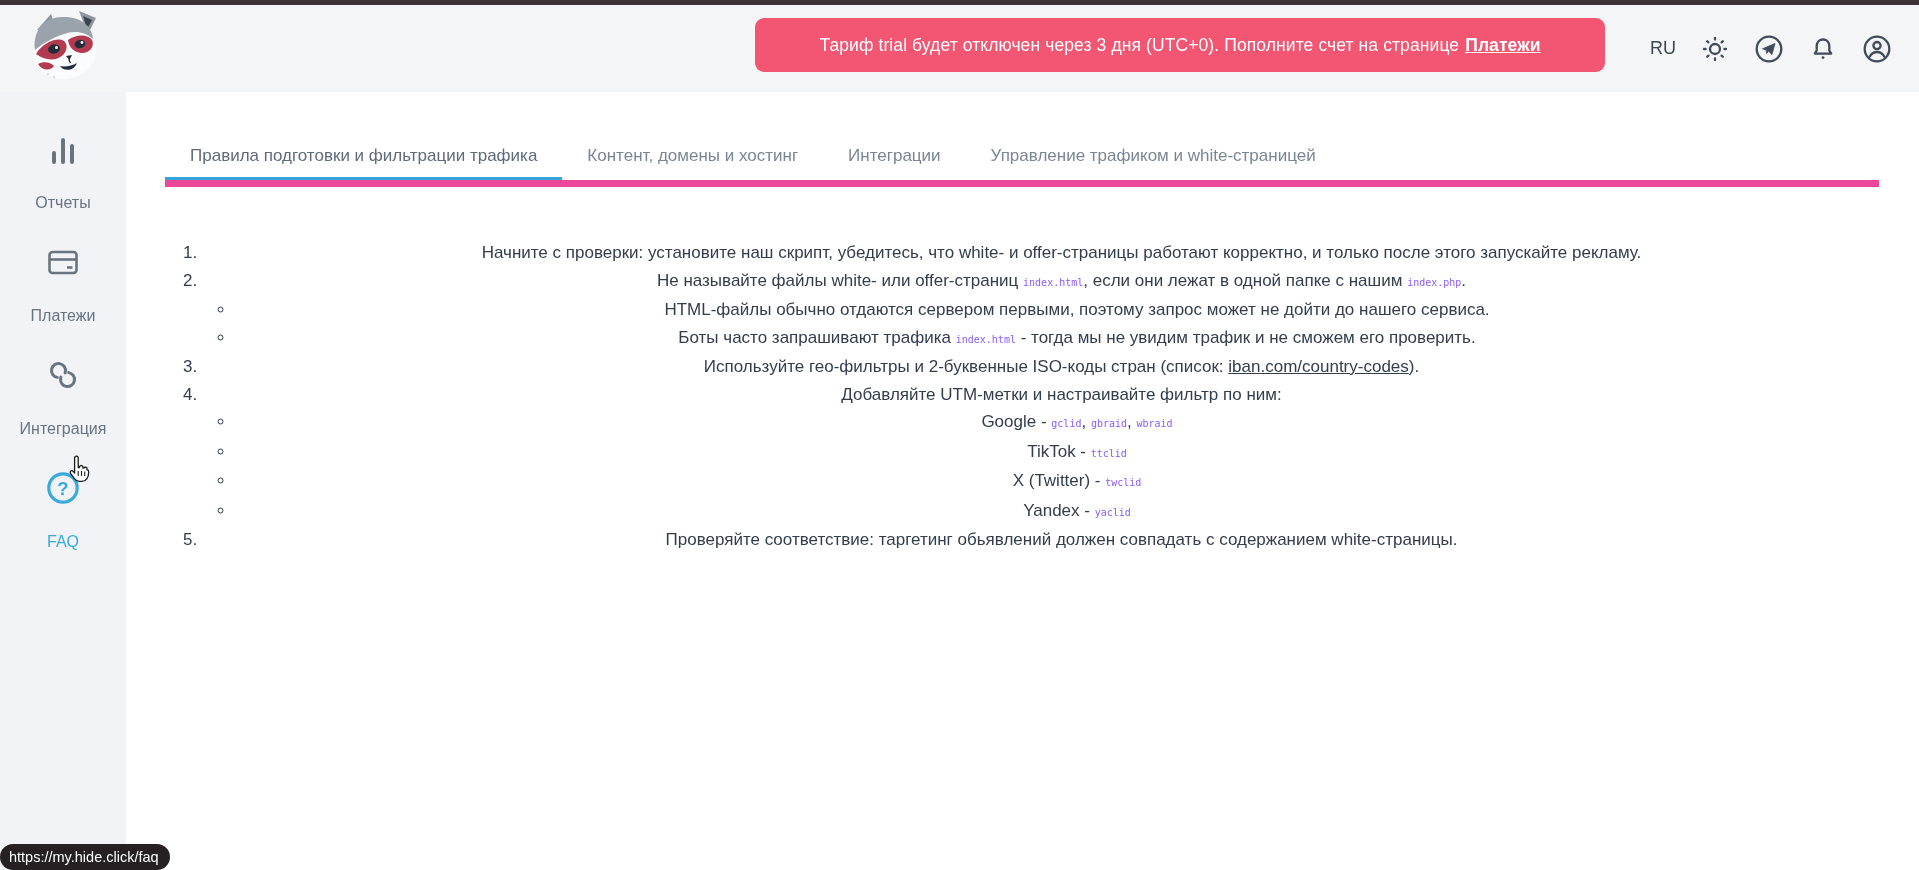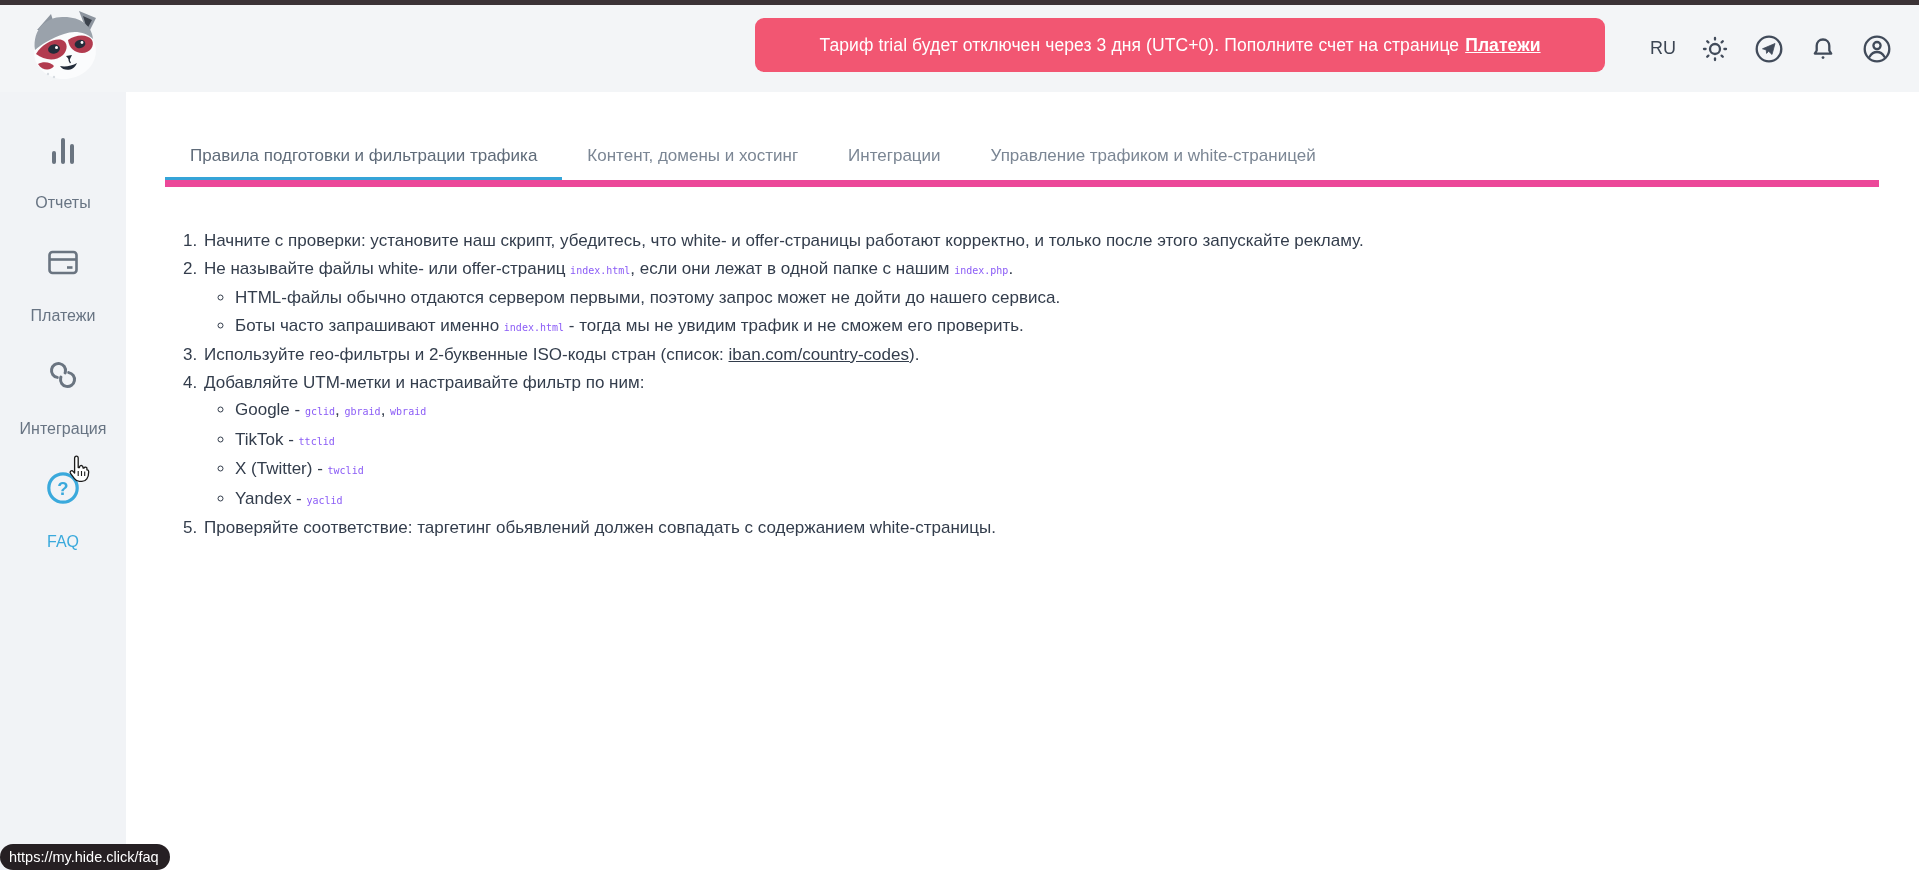--- a/index.html
+++ b/index.html
@@ -49,21 +49,21 @@
     margin: 42px 40px 0 39px; width: 1714px;
     display: flex; flex-wrap: wrap; border-bottom: 7px solid #ec4899;
   }
   .tab {
     height: 46px; padding: 0 25px; display: flex; align-items: center;
     font-size: 17px; color: #7b8694; cursor: pointer; border-bottom: 3px solid transparent;
     white-space: nowrap;
   }
   .tab.active { color: #5f6b79; border-bottom-color: #35a4d8; }
 
-  .faq-list { margin: 40px 0 0 52px; padding-left: 24px; font-size: 17px; line-height: 27.5px; color: #333d4c; }
+  .faq-list { margin: 52px 0 0 52px; padding-left: 24px; font-size: 17px; line-height: 27.5px; color: #333d4c; text-align: center; }
   .faq-list > li { padding-left: 2px; }
   .faq-list ul { list-style: circle; padding-left: 31px; margin: 0; }
   code {
     font-family: "DejaVu Sans Mono", "Liberation Mono", monospace;
     font-size: 10px; color: #8b5cf6;
   }
   .faq-list a { color: #333d4c; text-decoration: underline; cursor: pointer; }
 
   
   .status-tooltip {
@@ -206,21 +206,21 @@
       </div>
     <div class="tab">
         <span>Управление трафиком и white-страницей</span>
       </div>
   </div>
 
   <ol class="faq-list">
       <li><span>Начните с проверки: установите наш скрипт, убедитесь, что white- и offer-страницы работают корректно, и только после этого запускайте рекламу.</span></li>
       <li><span>Не называйте файлы white- или offer-страниц </span><code>index.html</code><span>, если они лежат в одной папке с нашим </span><code>index.php</code><span>.</span><ul>
           <li><span>HTML-файлы обычно отдаются сервером первыми, поэтому запрос может не дойти до нашего сервиса.</span></li>
-          <li><span>Боты часто запрашивают именно </span><code>index.html</code><span> - тогда мы не увидим трафик и не сможем его проверить.</span></li>
+          <li><span>Боты часто запрашивают трафика </span><code>index.html</code><span> - тогда мы не увидим трафик и не сможем его проверить.</span></li>
         </ul></li>
       <li><span>Используйте гео-фильтры и 2-буквенные ISO-коды стран (список: </span><a>iban.com/country-codes</a><span>).</span></li>
       <li><span>Добавляйте UTM-метки и настраивайте фильтр по ним:</span><ul>
           <li><span>Google - </span><code>gclid</code><span>, </span><code>gbraid</code><span>, </span><code>wbraid</code></li>
           <li><span>TikTok - </span><code>ttclid</code></li>
           <li><span>X (Twitter) - </span><code>twclid</code></li>
           <li><span>Yandex - </span><code>yaclid</code></li>
         </ul></li>
       <li><span>Проверяйте соответствие: таргетинг обьявлений должен совпадать с содержанием white-страницы.</span></li>
     </ol>

